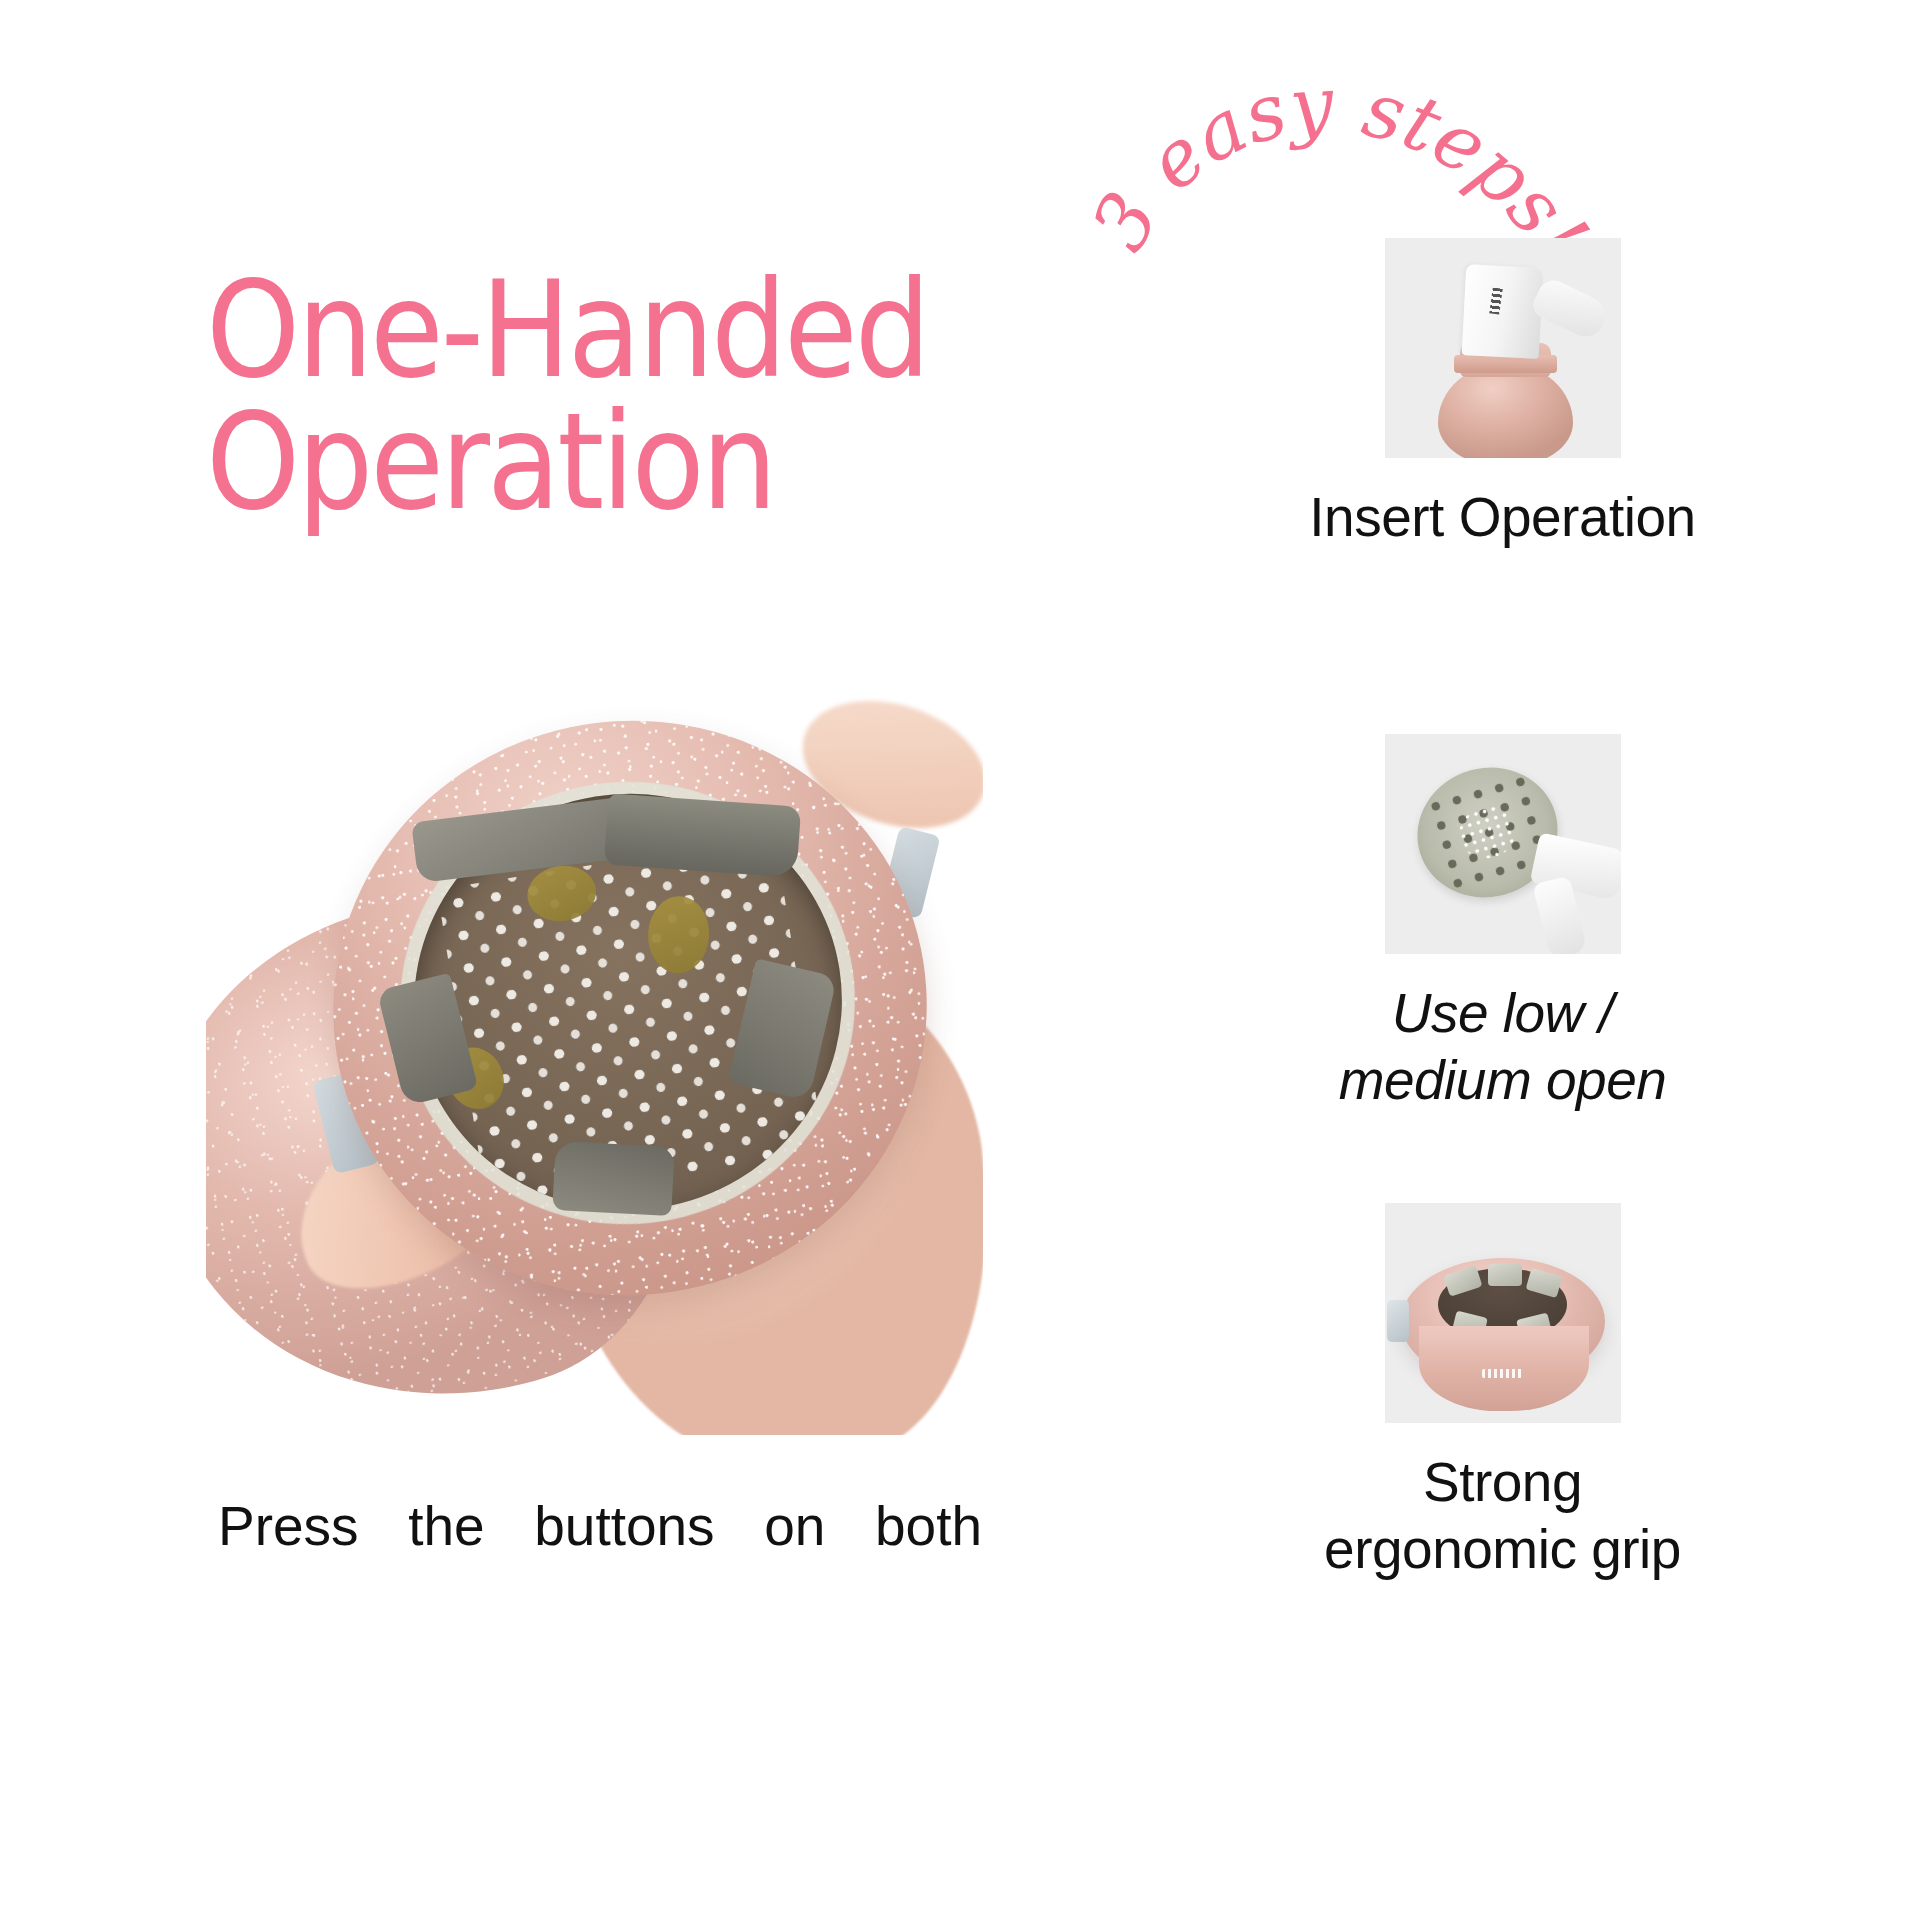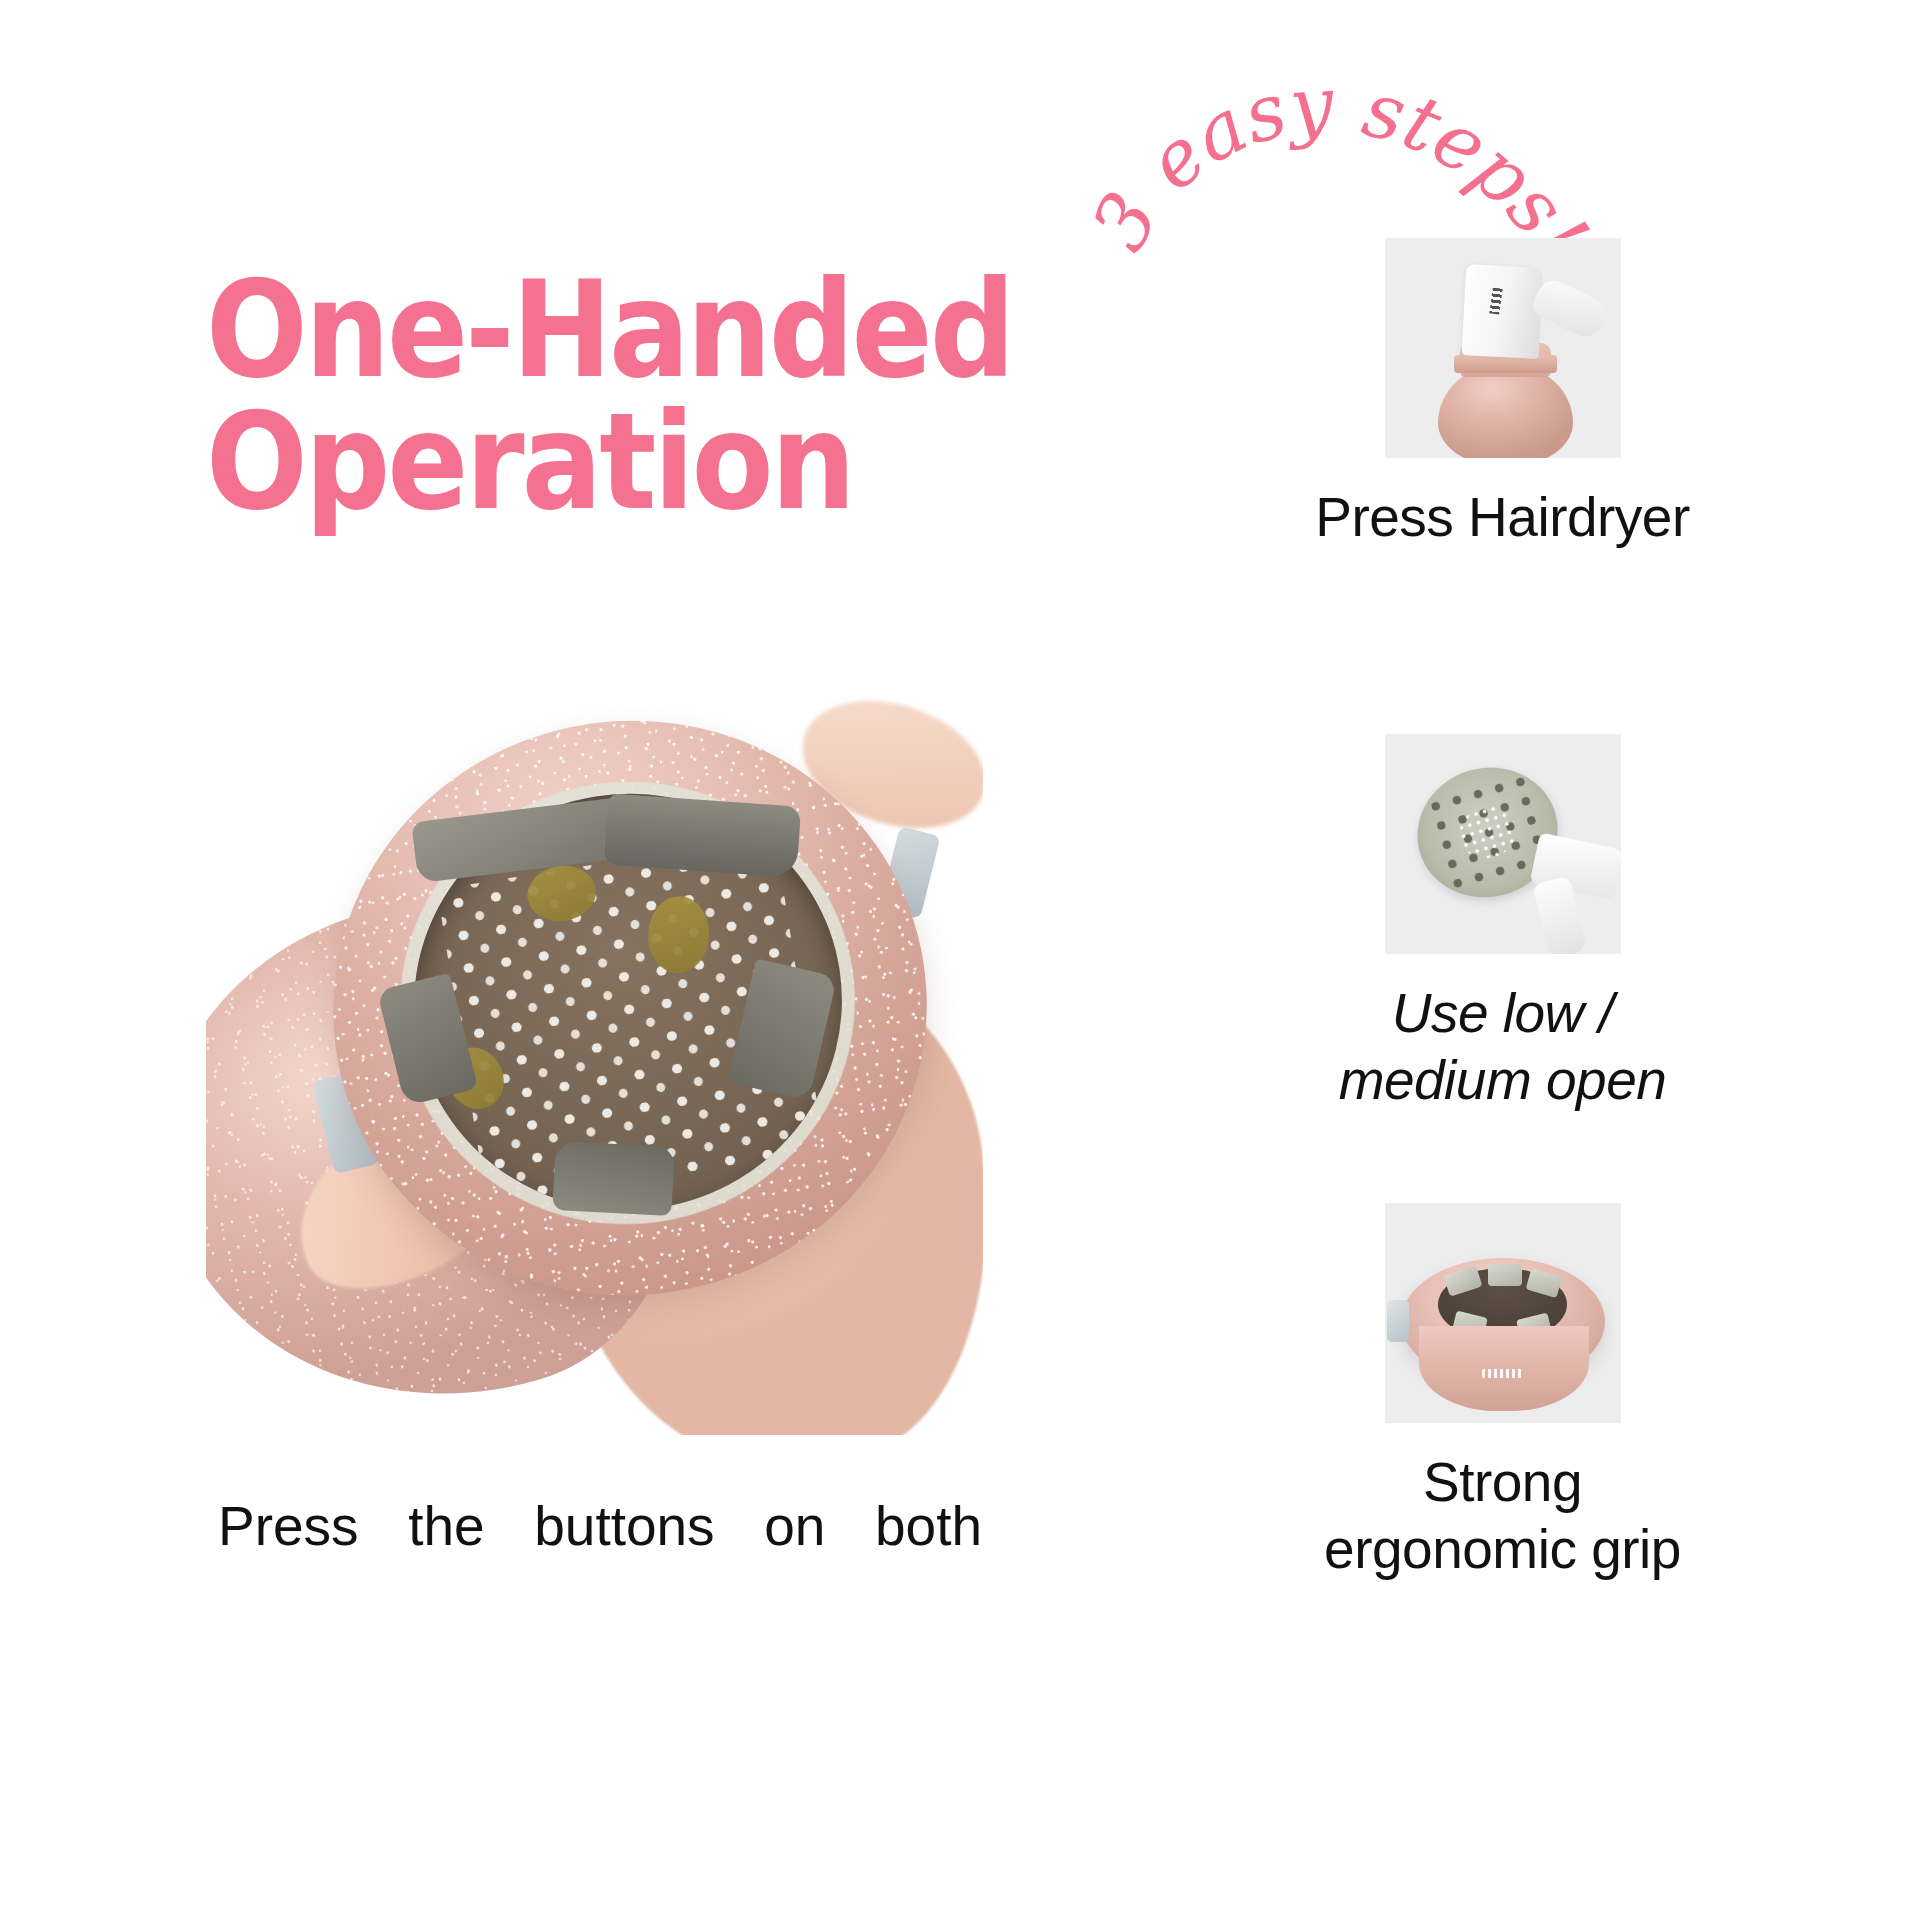--- a/index.html
+++ b/index.html
@@ -24,21 +24,21 @@
   }
 
   .headline {
     position: absolute;
     left: 206px;
     top: 265px;
     width: 851px;
     color: #F4728F;
     font-size: 133px;
     line-height: 0.99;
-    font-weight: 700;
+    font-weight: 400;
     letter-spacing: -3px;
     font-family: "DejaVu Sans", sans-serif;
     font-stretch: condensed;
   }
   .headline-line { display: block; white-space: nowrap; }
 
   
   .hero-photo {
     position: absolute;
     left: 206px;
@@ -479,21 +479,21 @@
 
   <div class="step step1">
     <div class="step-photo">
       <div class="s1-bowl"></div>
       <div class="s1-neck"></div>
       <div class="s1-band"></div>
       <div class="s1-dryer"></div>
       <div class="s1-logo"></div>
       <div class="s1-handle"></div>
     </div>
-    <div class="step-label">Press Hairdryer</div>
+    <div class="step-label">Insert Operation</div>
   </div>
 
   <div class="step step2">
     <div class="step-photo">
       <div class="s2-rim"></div>
       <div class="s2-face">
         <div class="pins"></div>
         <div class="pins2"></div>
       </div>
       <div class="s2-dryer"></div>

